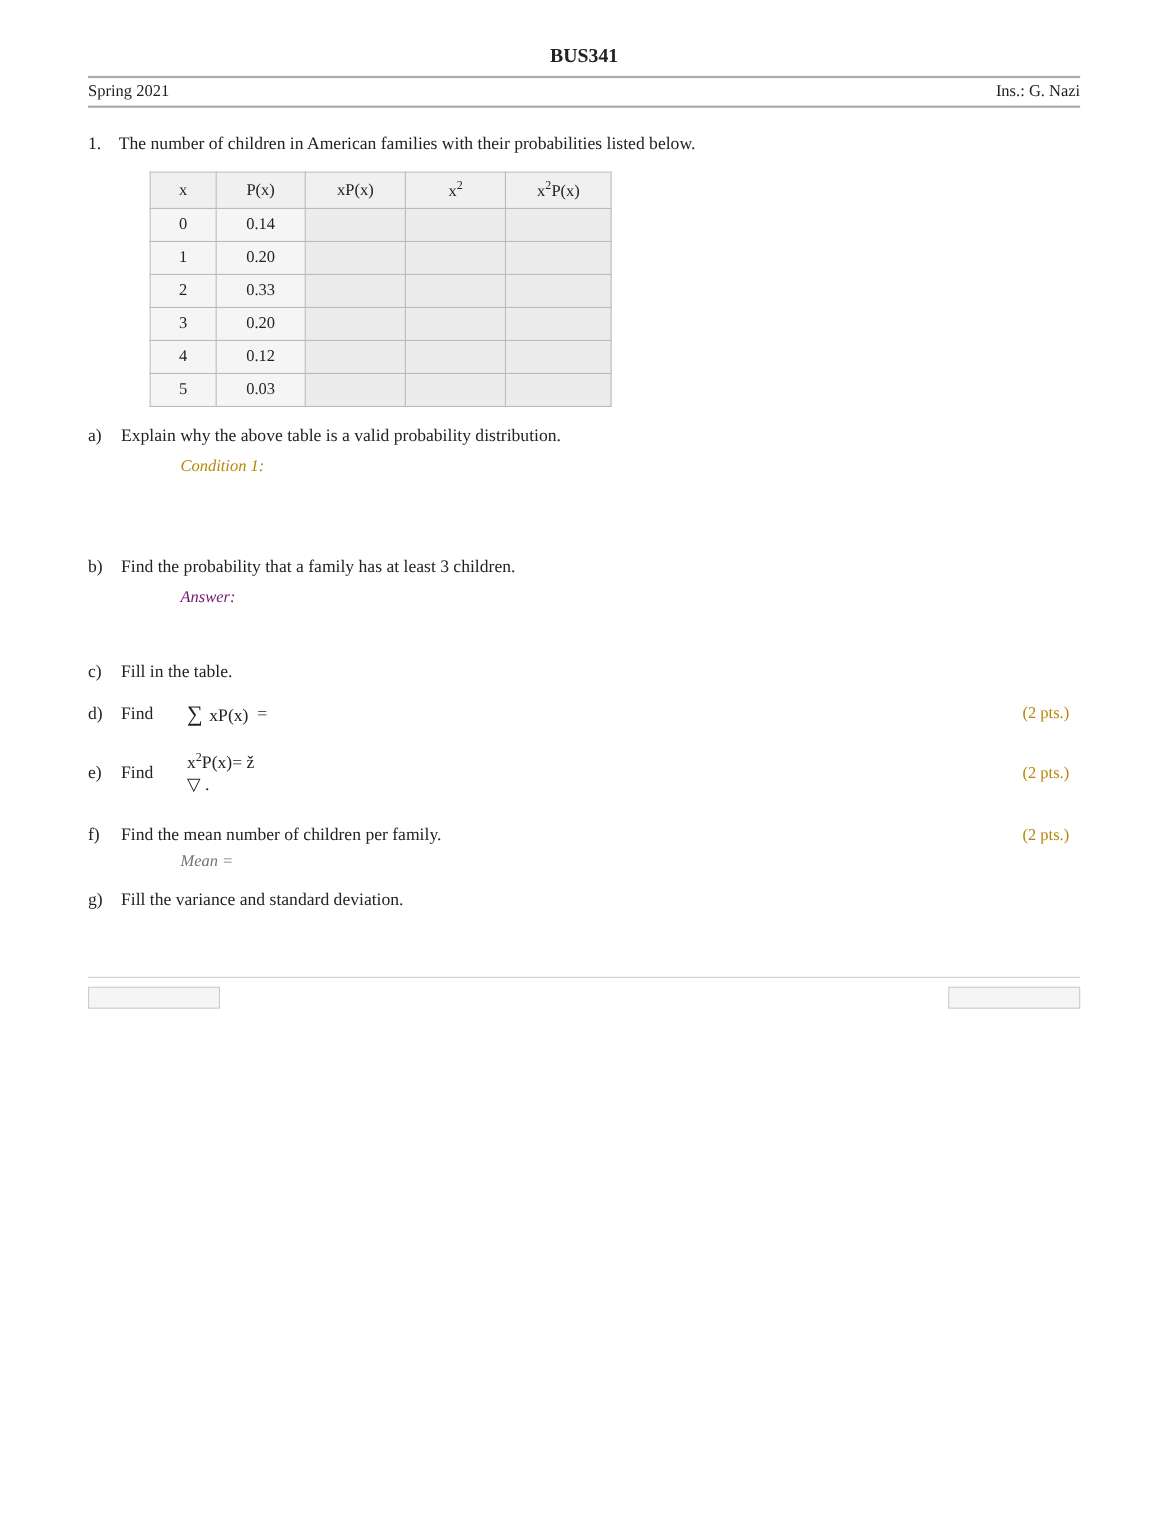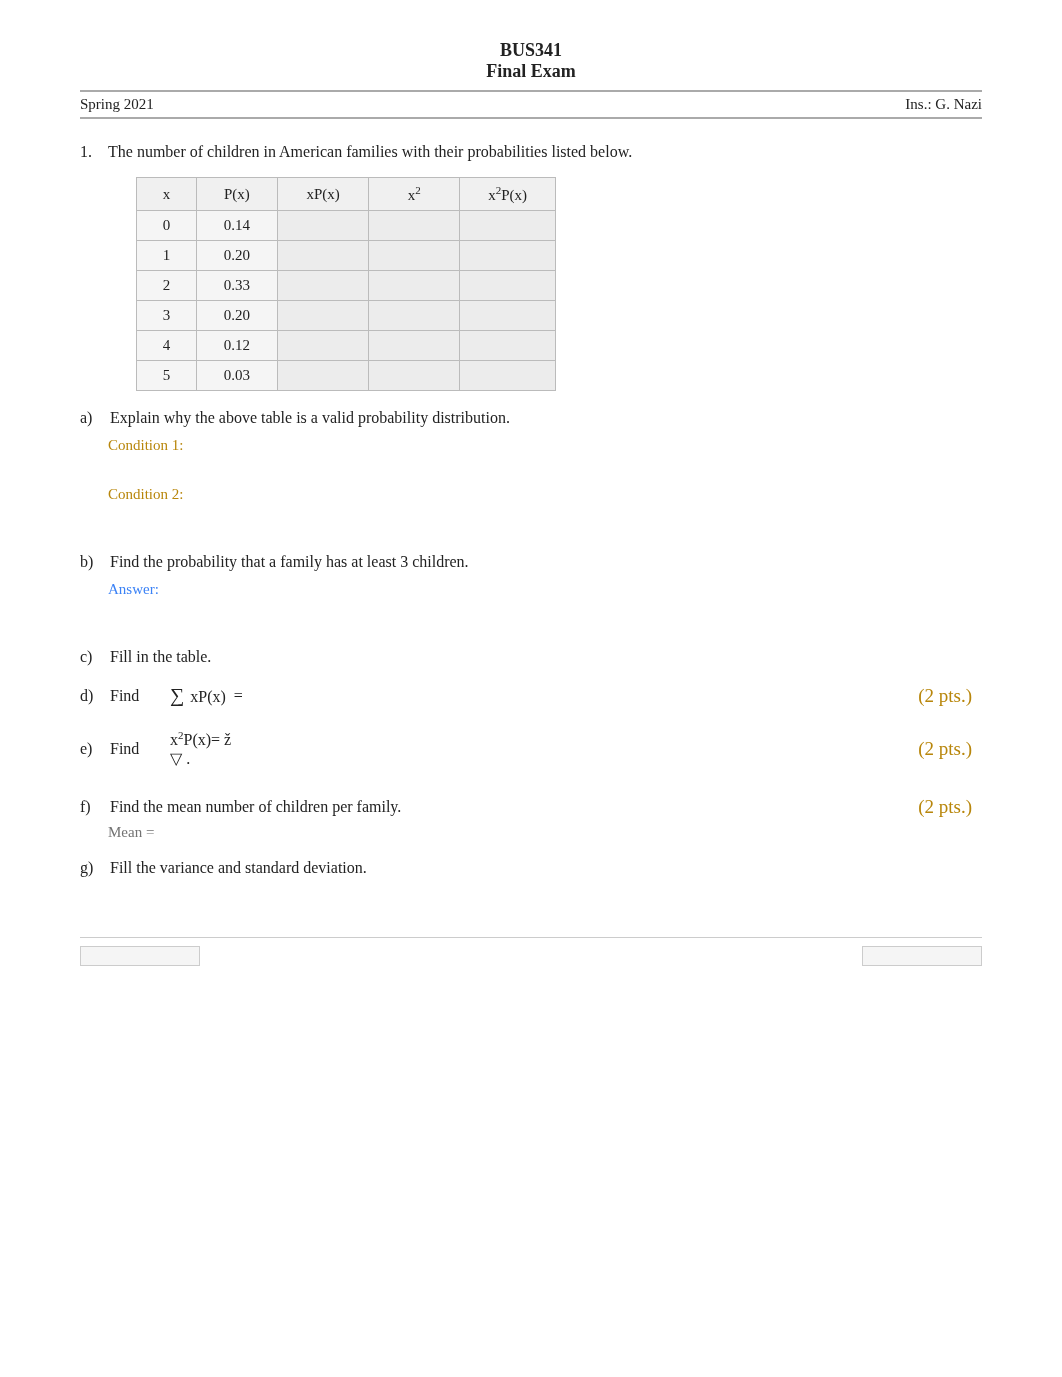--- a/index.html
+++ b/index.html
@@ -74,30 +74,31 @@
     table.prob-table th {
       background: #f0f0f0;
       font-weight: normal;
     }
     table.prob-table td.empty-cell {
       min-width: 80px;
       background: #ececec;
     }
 
     .sub-block {
-      margin-left: 28px;
+      margin-left: 84px;
       margin-bottom: 18px;
+      font-style: italic;
     }
     .condition-text {
       color: #b8860b;
       font-size: 15px;
       margin-bottom: 8px;
     }
     .answer-text {
-      color: #3b82f6;
+      color: #701a75;
       font-size: 15px;
       margin-bottom: 8px;
     }
     .mean-text {
       color: #737373;
       font-size: 15px;
       margin-bottom: 8px;
     }
 
     .part-row {
@@ -115,21 +116,21 @@
     }
     sup { font-size: 11px; vertical-align: super; }
 
     .find-row {
       display: flex;
       align-items: center;
       margin-bottom: 6px;
     }
     .find-pts {
       color: #b8860b;
-      font-size: 19px;
+      font-size: 15px;
       margin-left: auto;
       padding-right: 10px;
     }
 
     .bottom-line {
       border-top: 1px solid #ccc;
       margin-top: 60px;
       display: flex;
       justify-content: space-between;
       padding-top: 8px;
@@ -139,21 +140,20 @@
       height: 20px;
       border: 1px solid #ccc;
       background: #f5f5f5;
     }
   </style>
 </head>
 <body>
 
 <div class="header">
   <div class="header-title">BUS341</div>
-  <div class="header-subtitle">Final Exam</div>
 </div>
 <div class="header-line">
   <span class="header-spring">Spring 2021</span>
   <span class="header-ins">Ins.: G. Nazi</span>
 </div>
 
 <div class="question-block">
   <div class="question-main">
     <span class="q-num">1.</span>
     <span class="q-text">The number of children in American families with their probabilities listed below.</span>
@@ -218,21 +218,20 @@
   </div>
 
   <div style="margin-bottom:18px;">
     <div class="part-row">
       <span class="part-letter">a)</span>
       <span class="part-content">Explain why the above table is a valid probability distribution.</span>
     </div>
     <div class="sub-block">
       <div class="condition-text">Condition 1:</div>
       <div style="height:24px;"></div>
-      <div class="condition-text">Condition 2:</div>
       <div style="height:24px;"></div>
     </div>
   </div>
 
   <div style="margin-bottom:18px;">
     <div class="part-row">
       <span class="part-letter">b)</span>
       <span class="part-content">Find the probability that a family has at least 3 children.</span>
     </div>
     <div class="sub-block">

